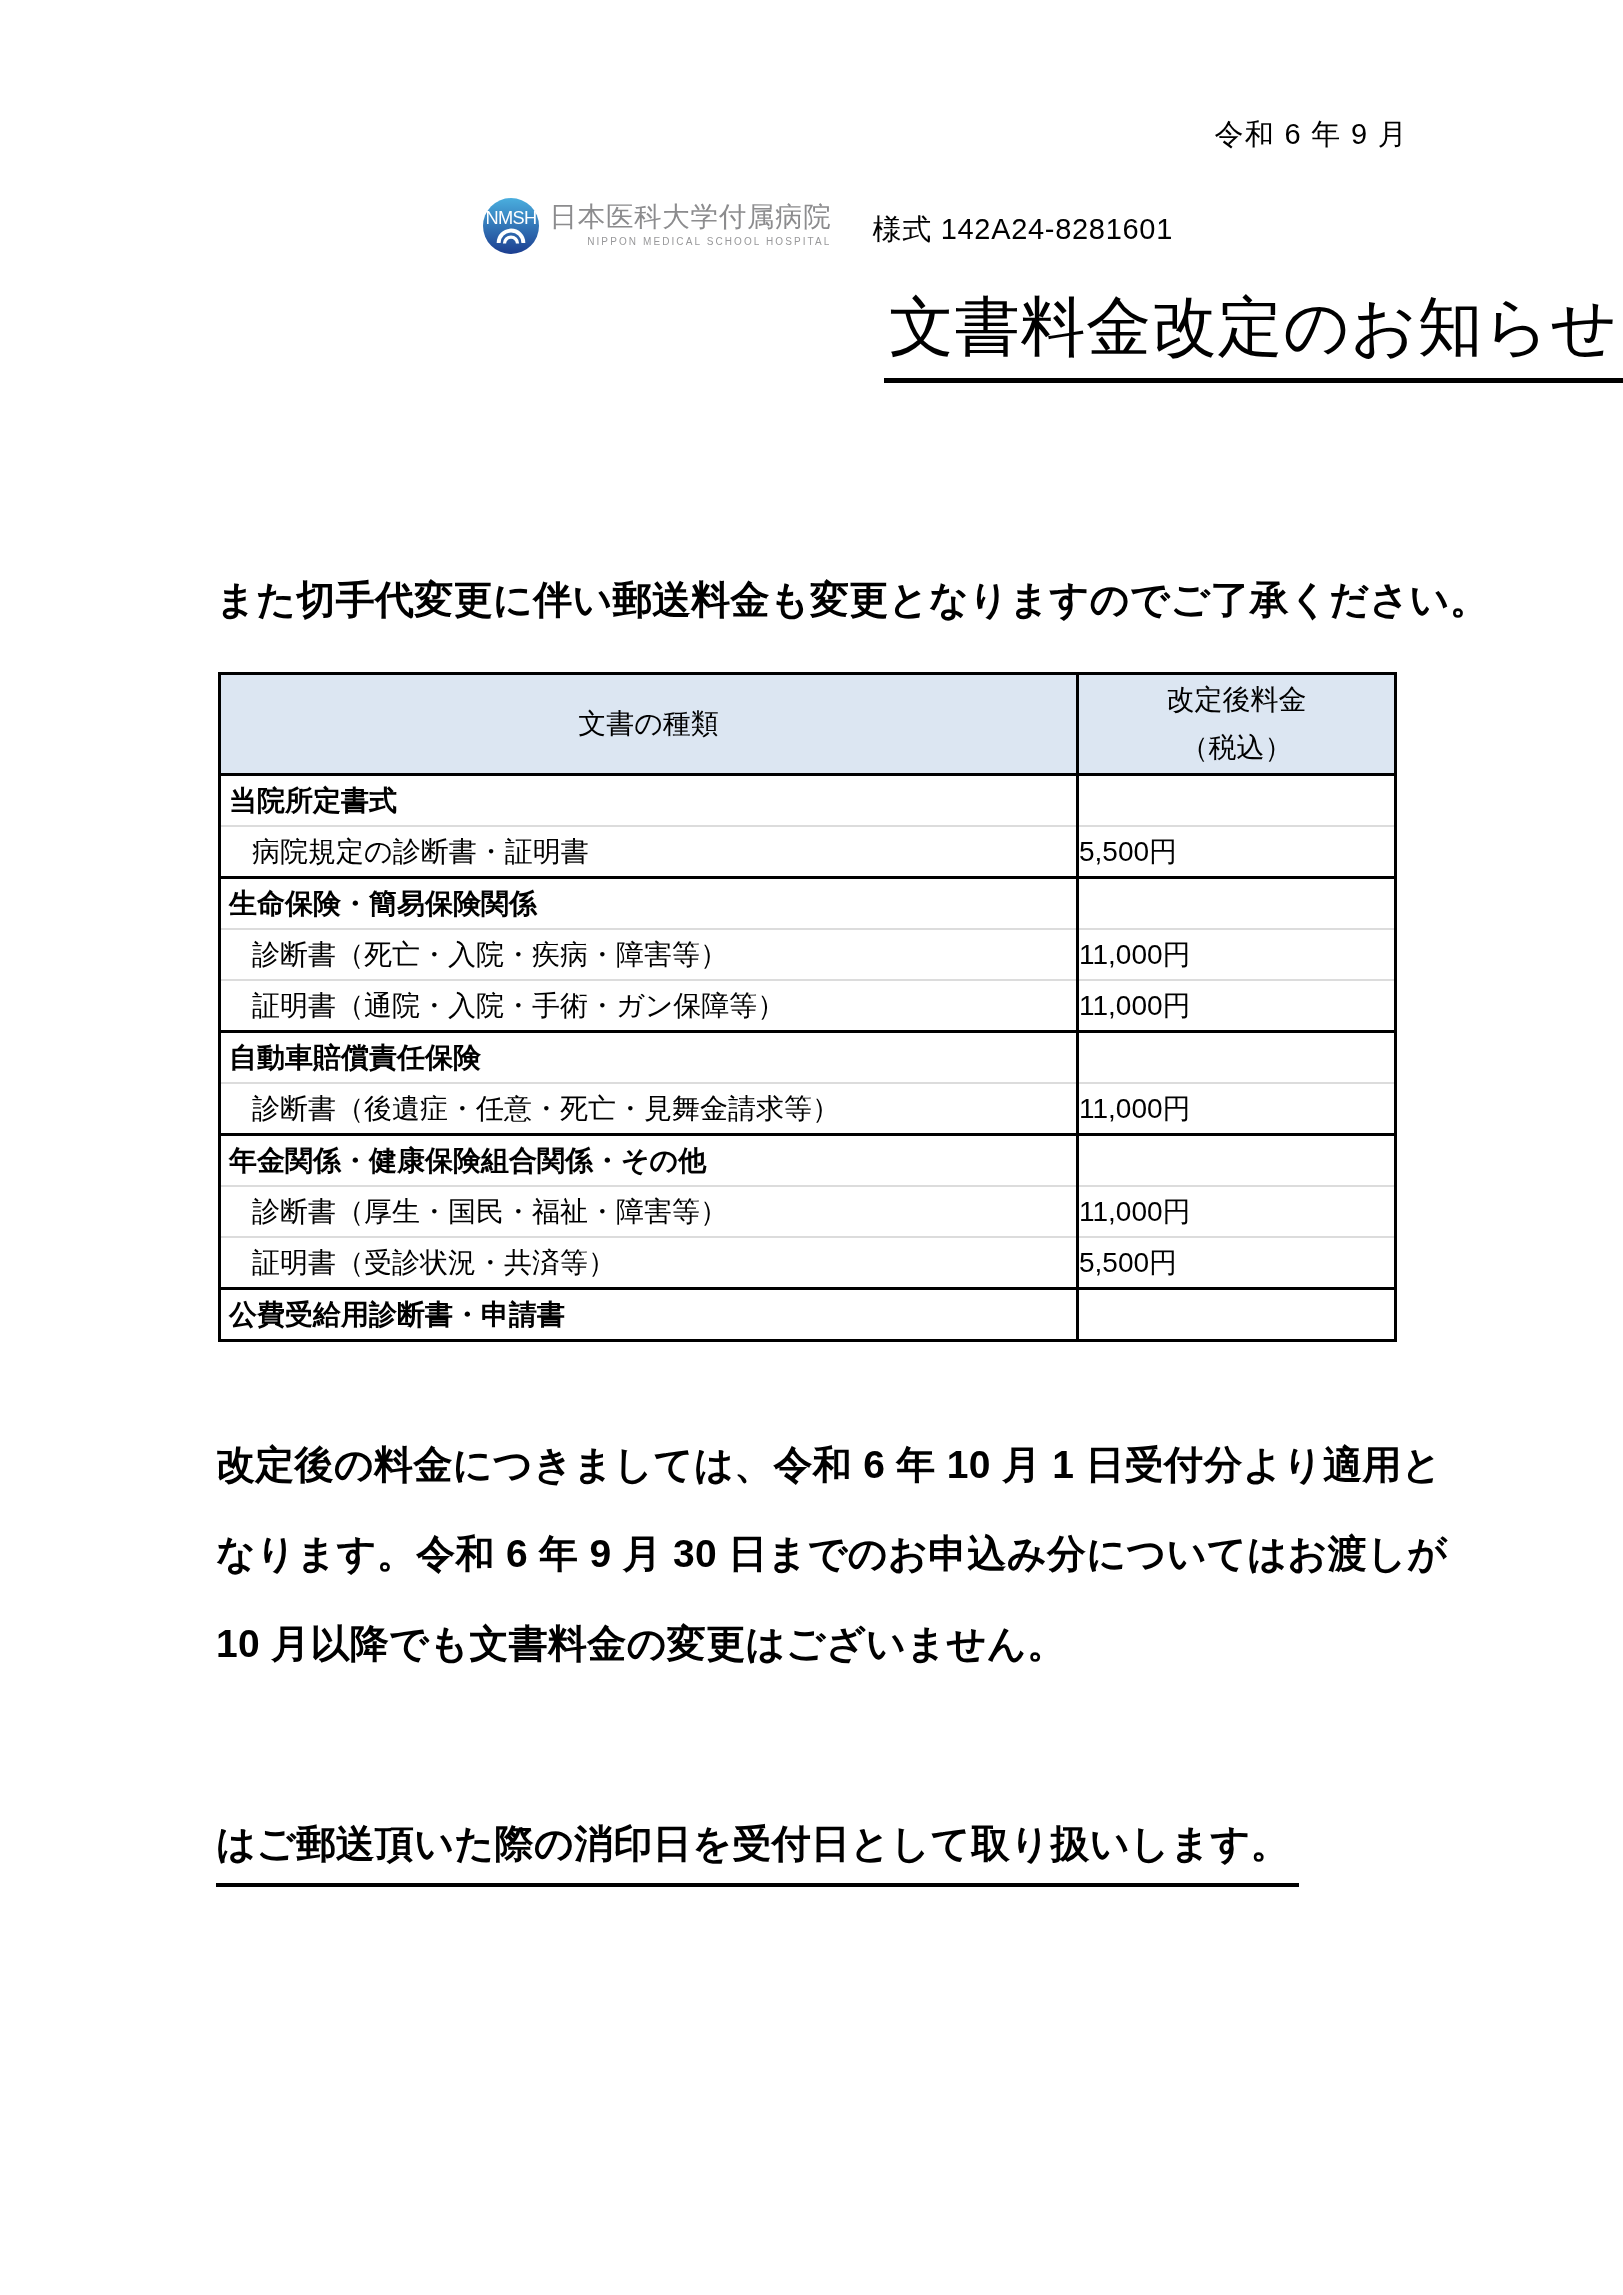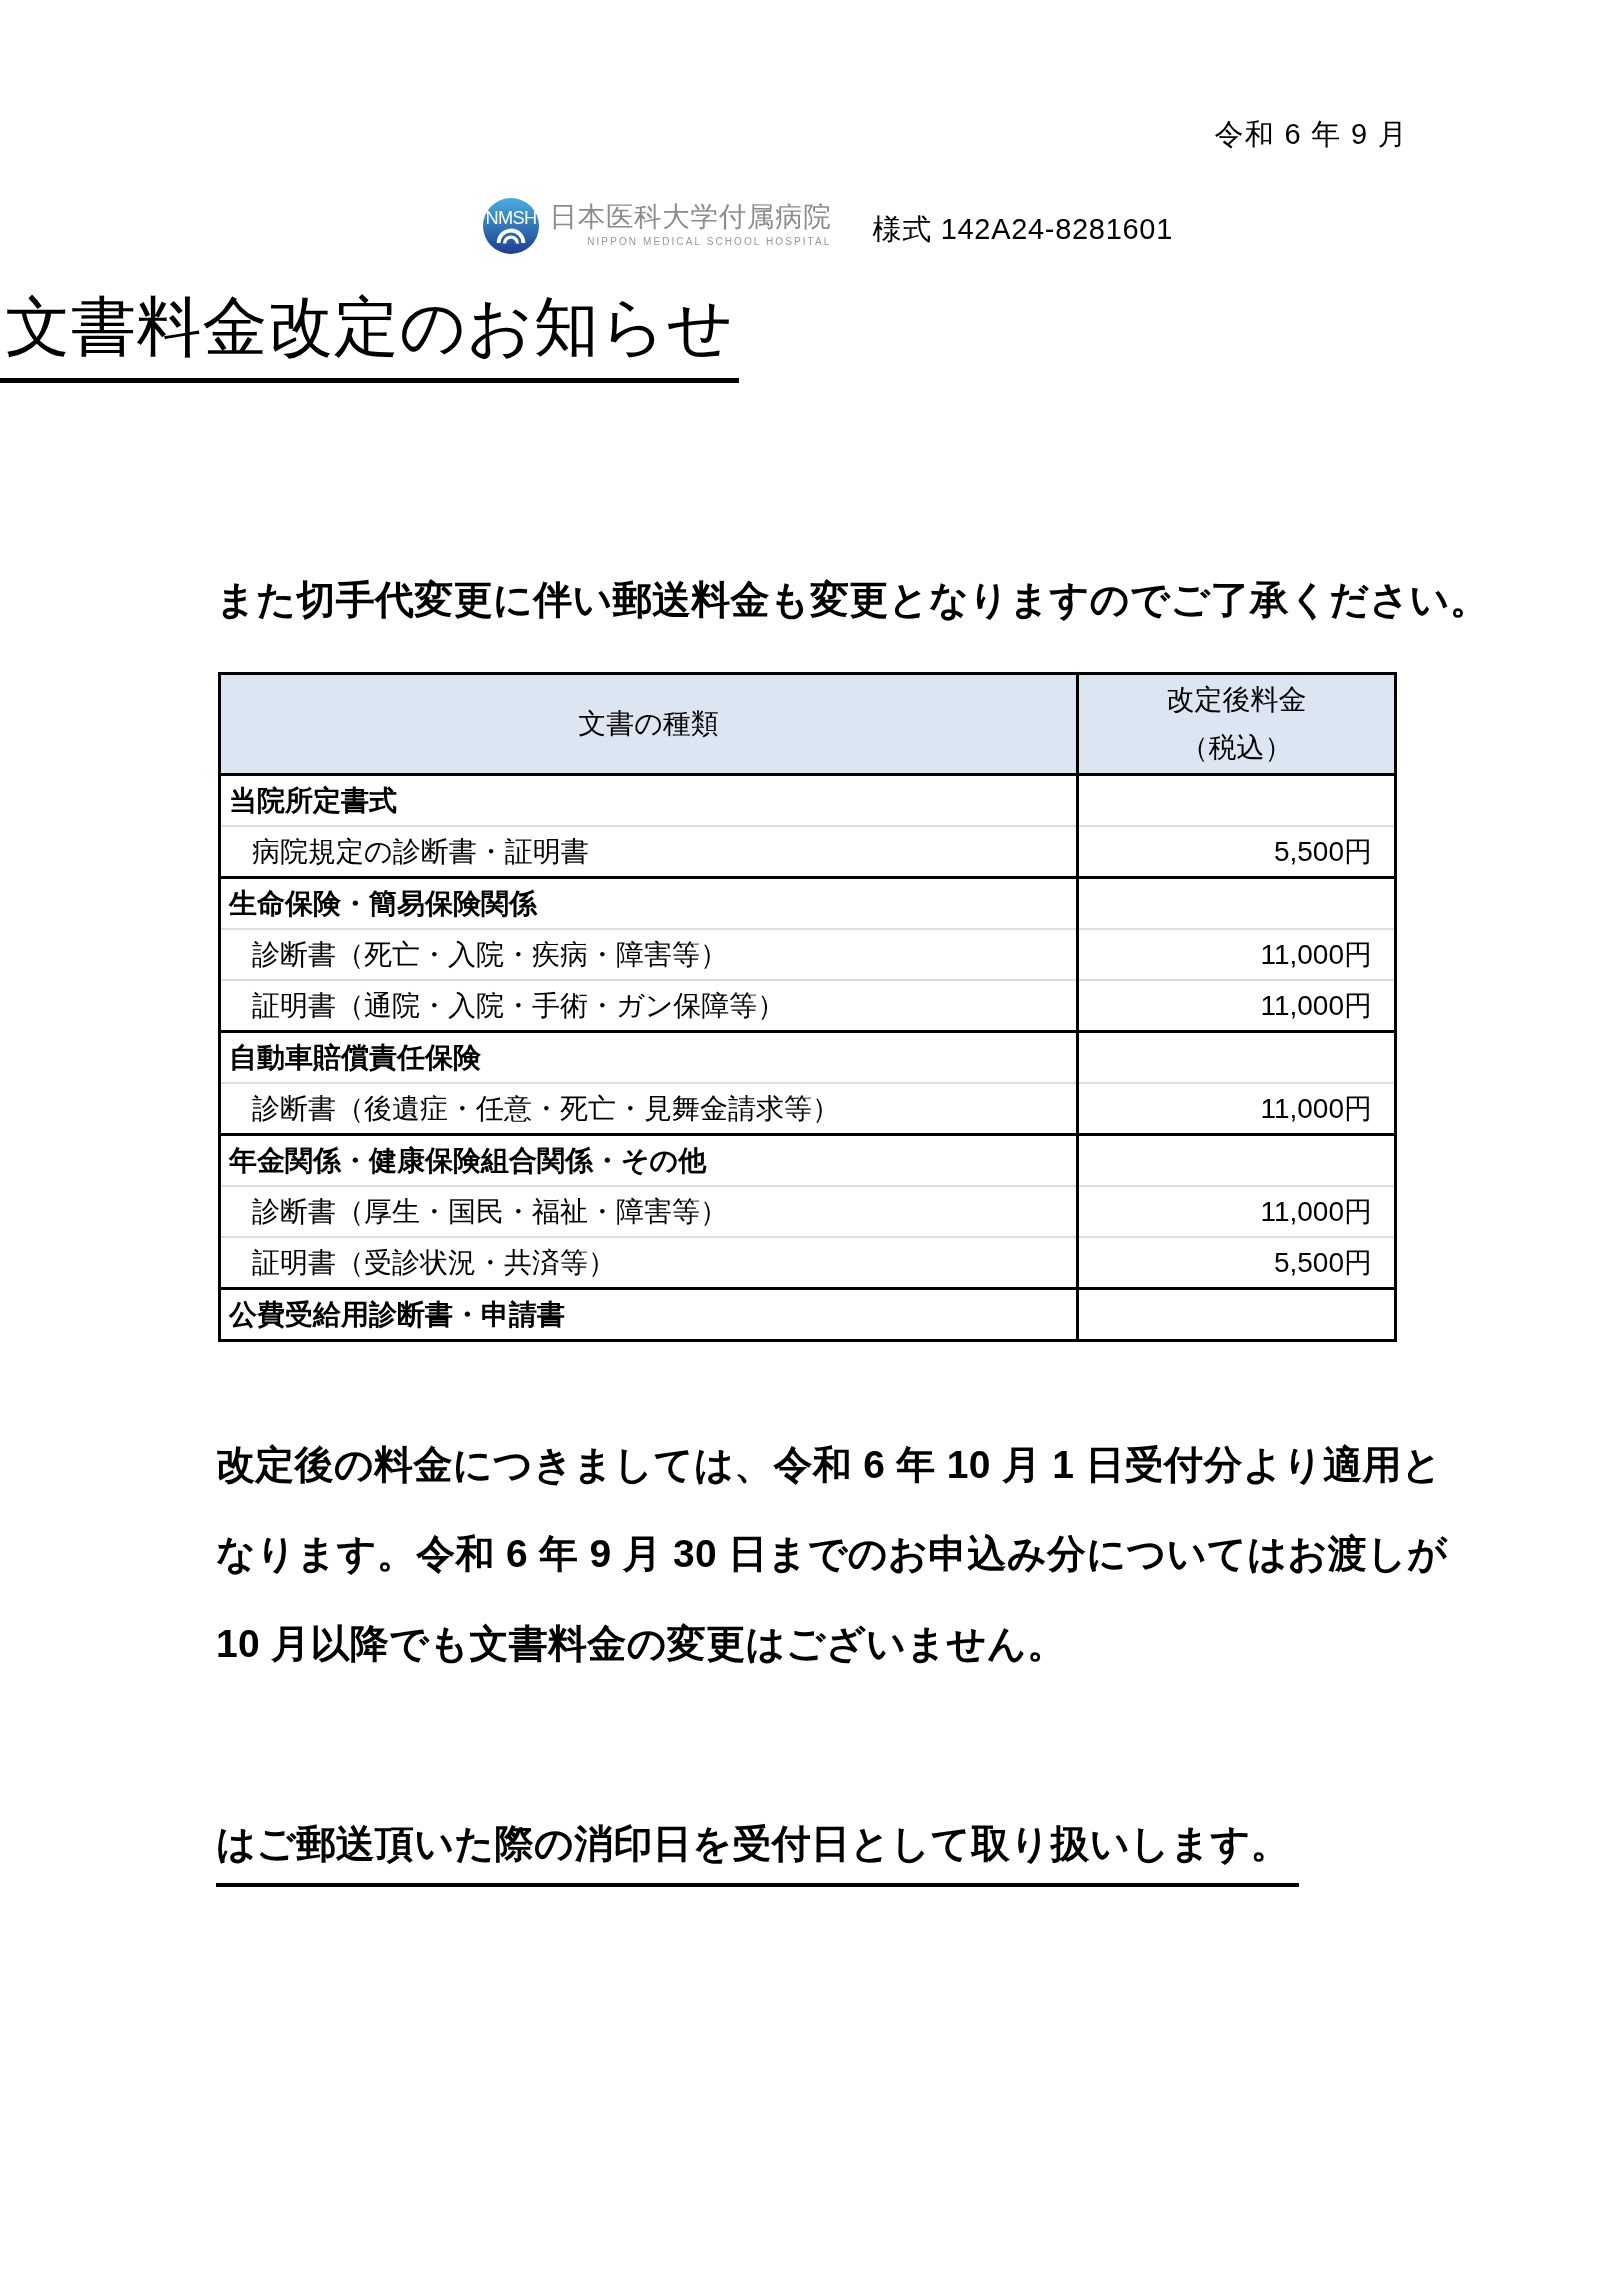--- a/index.html
+++ b/index.html
@@ -59,21 +59,21 @@
     font-size: 29px;
     letter-spacing: 0.7px;
   }
 
   
   .title-wrap {
     position: absolute;
     top: 293px;
     left: 0;
     width: 100%;
-    text-align: left;
+    text-align: right;
   }
   .title {
     display: inline-block;
     margin: 0;
     font-size: 65px;
     font-weight: 400;
     letter-spacing: 0.7px;
     border-bottom: 5.9px solid #000;
     padding: 0 5.2px 17px 5.2px;
     line-height: 1.05;
@@ -129,21 +129,21 @@
   .fee-table th.h-type { border-right: 3.3px solid #000; }
   .fee-table th.h-price .hp-line { line-height: 1; }
   .fee-table th.h-price .hp-line:first-child { margin-bottom: 19.6px; }
   .fee-table tbody td {
     height: 49px;
     vertical-align: middle;
     white-space: nowrap;
     overflow: hidden;
   }
   .fee-table td.type-cell  { border-right: 3.3px solid #000; }
-  .fee-table td.price-cell { text-align: right; padding-right: 22px; font-weight: 400; }
+  .fee-table td.price-cell { padding-right: 2px; font-weight: 400; }
   .fee-table tr.section td { border-top: 3.3px solid #000; }
   .fee-table tr.section td.type-cell { font-weight: 700; padding-left: 7.9px; }
   .fee-table tr.item td    { border-top: 2px solid #dcdcdc; }
   .fee-table tr.item td.type-cell { font-weight: 400; padding-left: 31px; }
   .fee-table tbody tr:first-child td { border-top: none; }
 </style>
 </head>
 <body>
 
 <div class="page">

